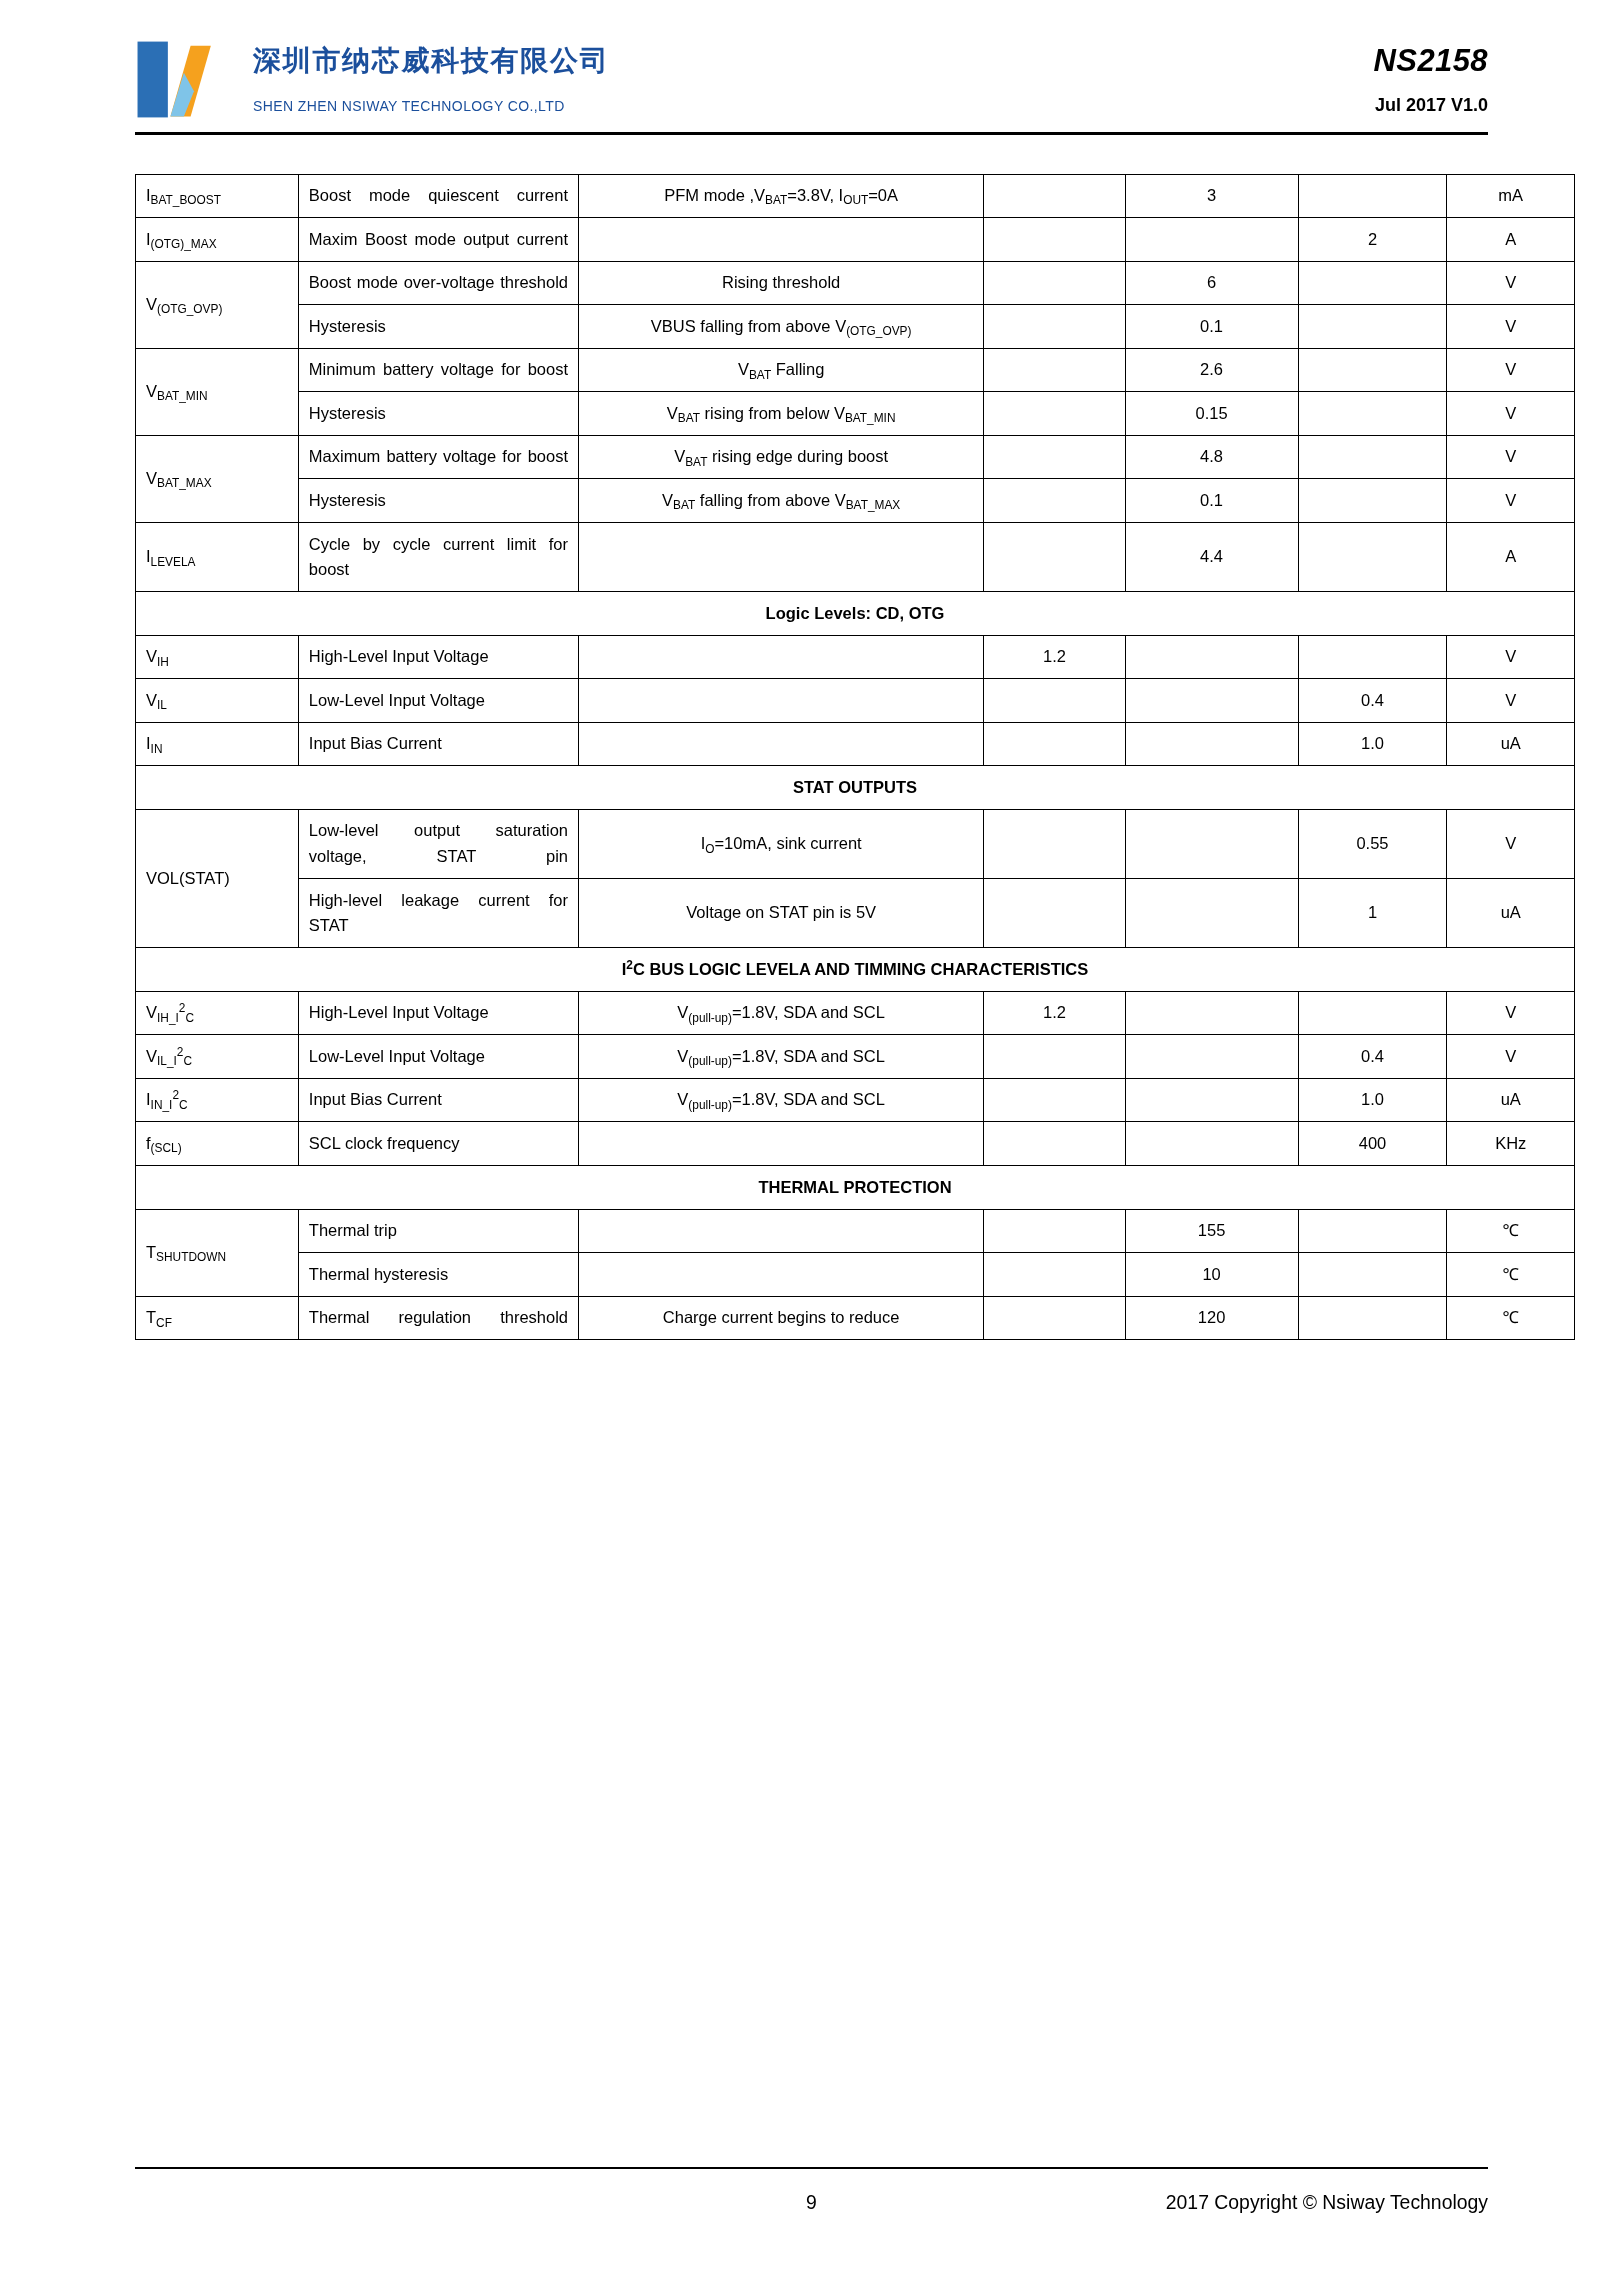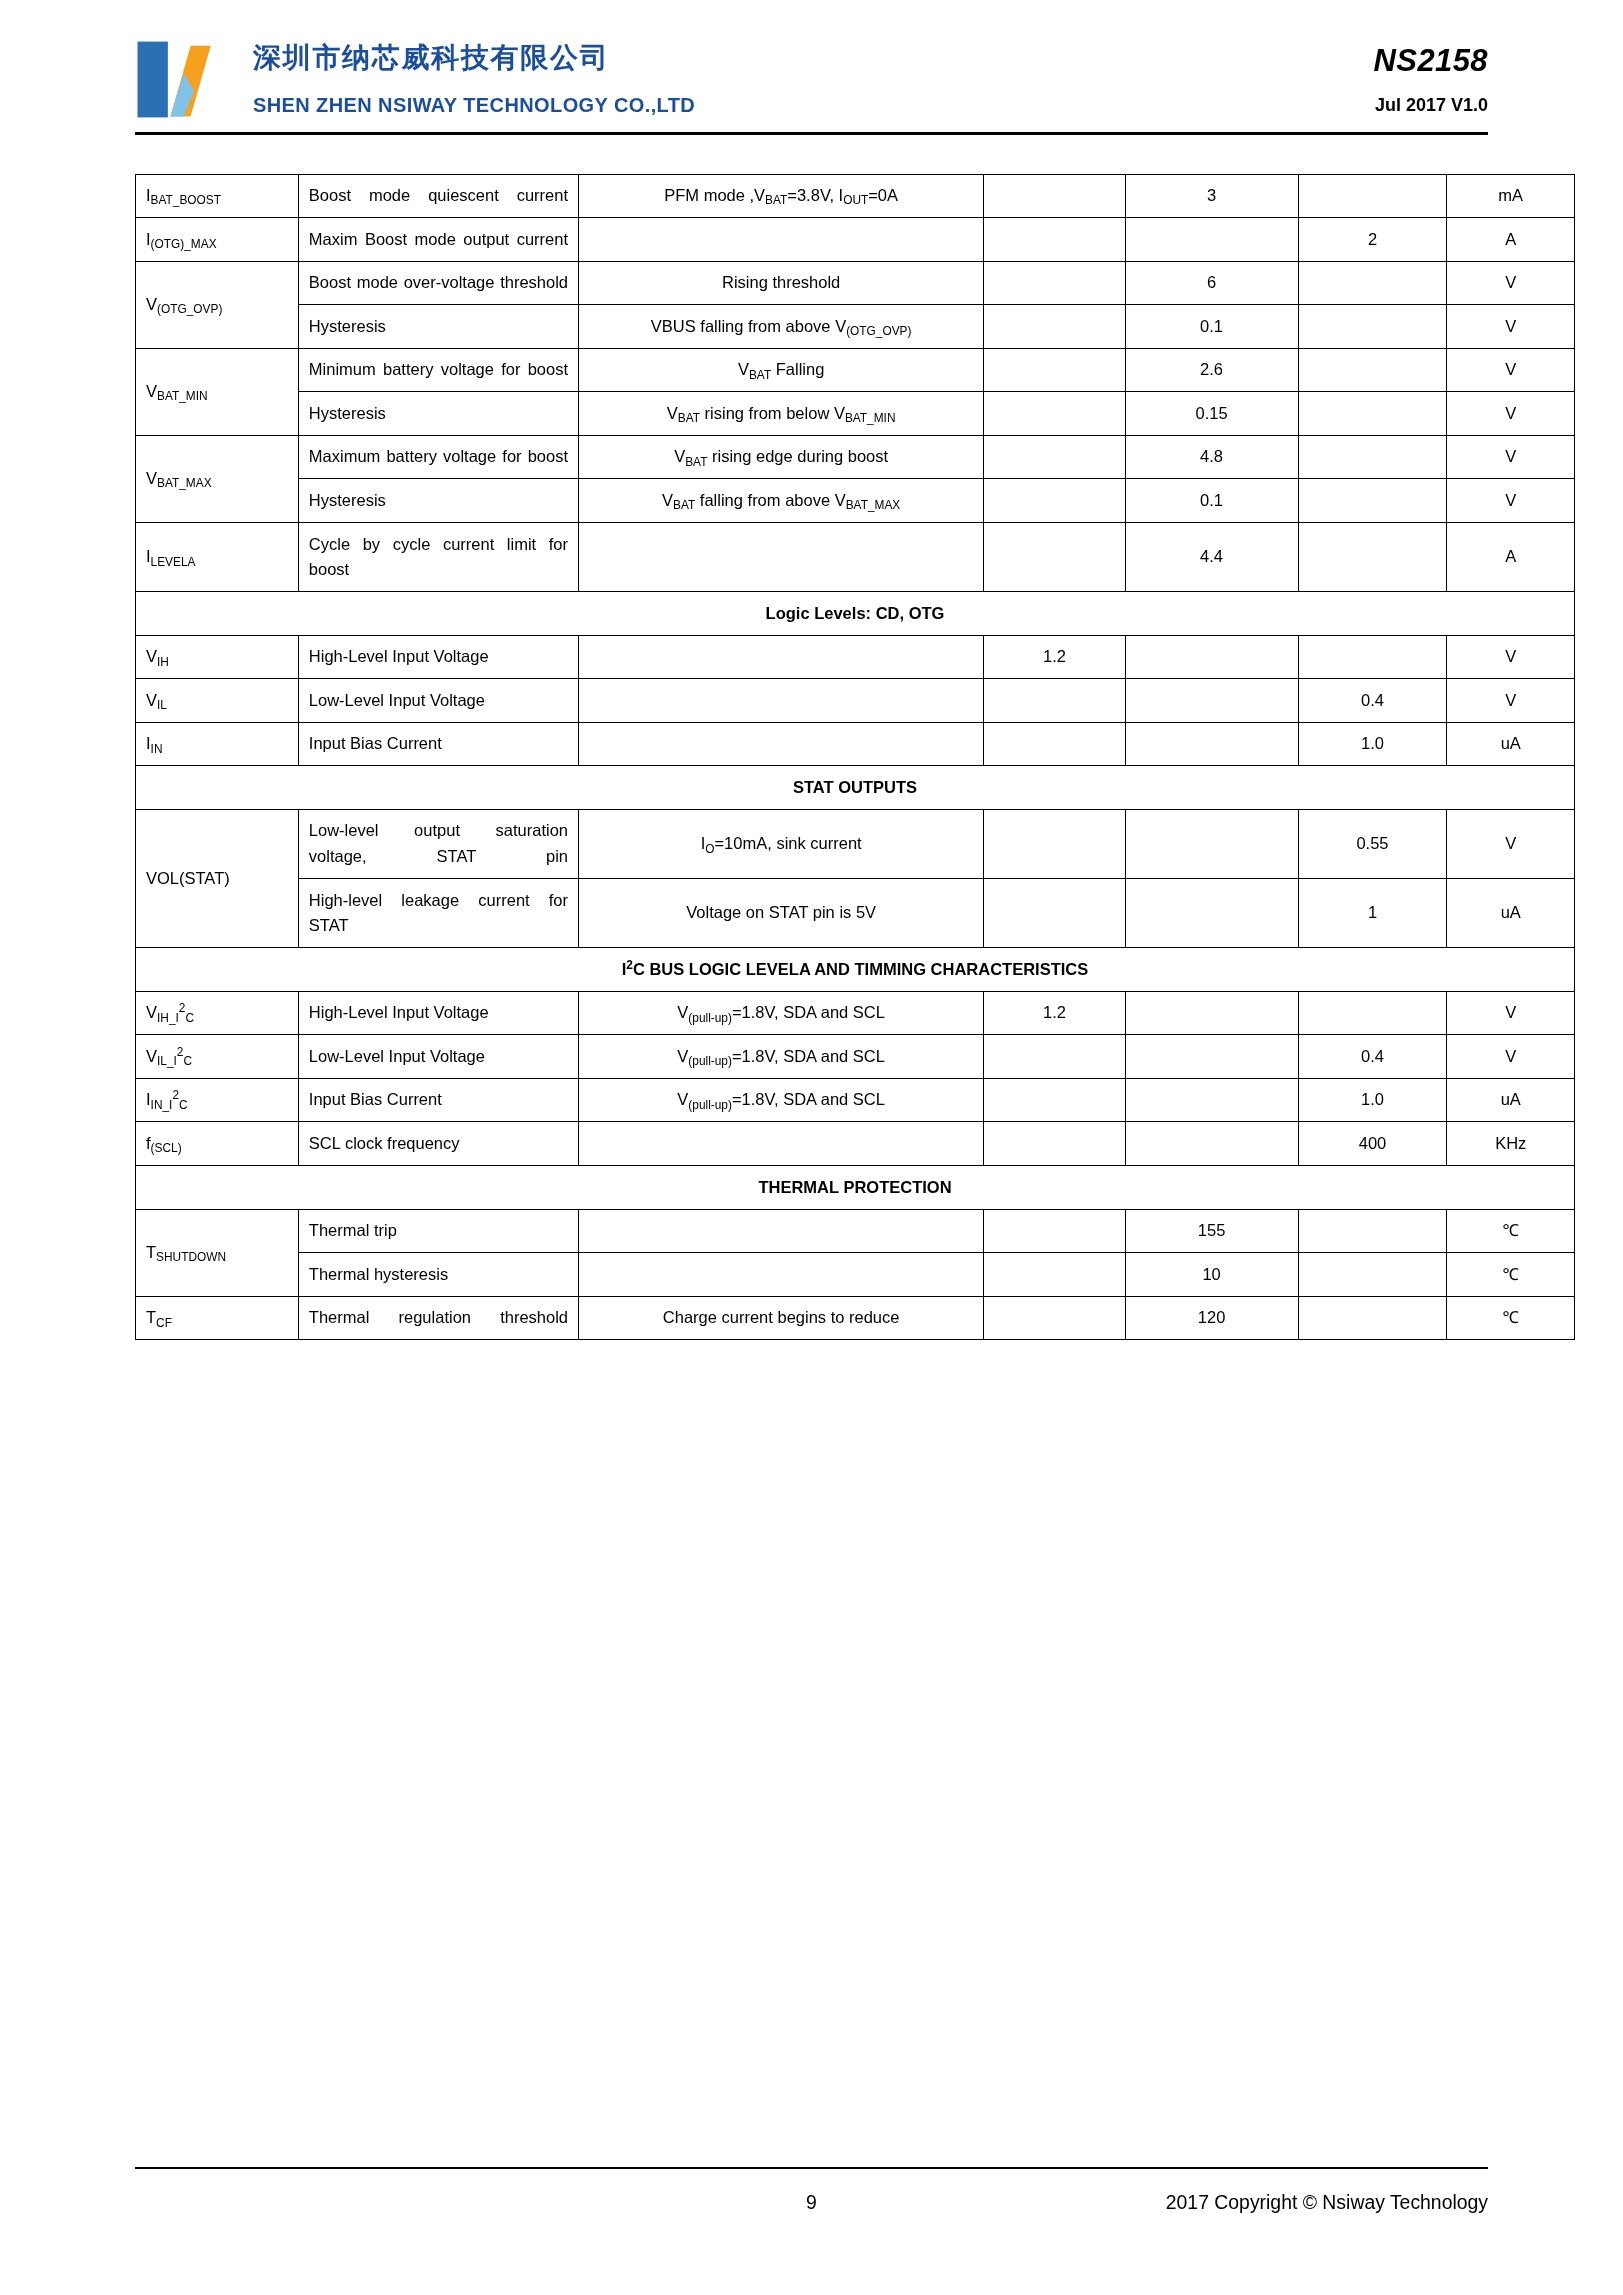--- a/index.html
+++ b/index.html
@@ -45,22 +45,22 @@
     justify-content: center;
     line-height: 1.15;
   }
   .brand-cn {
     font-size: 28px;
     font-weight: bold;
     color: #1b4f9c;
     letter-spacing: 1.7px;
   }
   .brand-en {
-    font-size: 20px;
-    font-weight: bold;
+    font-size: 14px;
+    font-weight: normal;
     color: #1b4f9c;
     letter-spacing: 0.4px;
     margin-top: 20px;
   }
   .header-right {
     text-align: right;
     line-height: 1.25;
   }
   .part-number {
     font-size: 31px;

